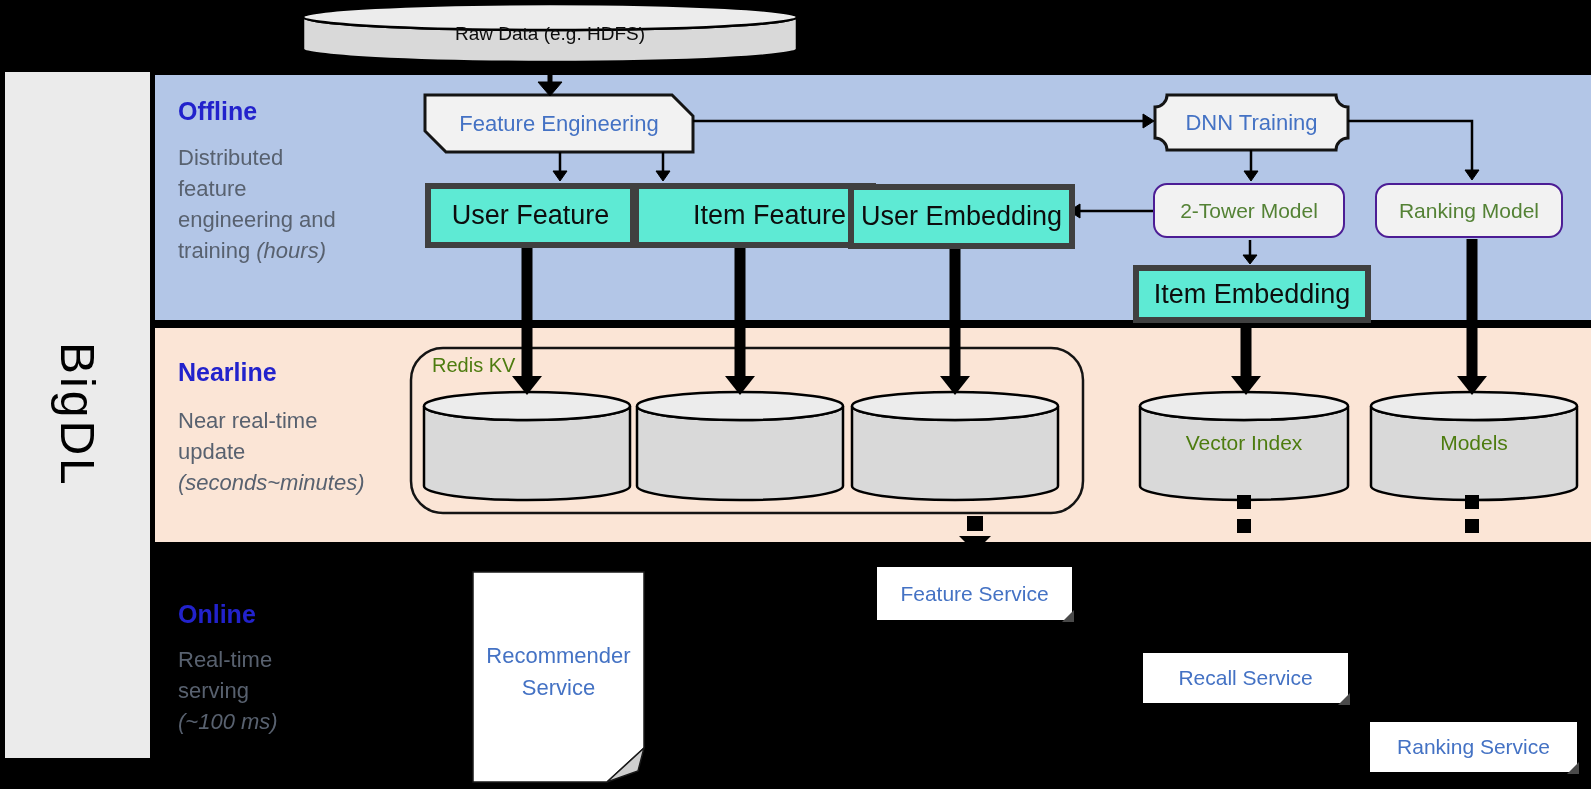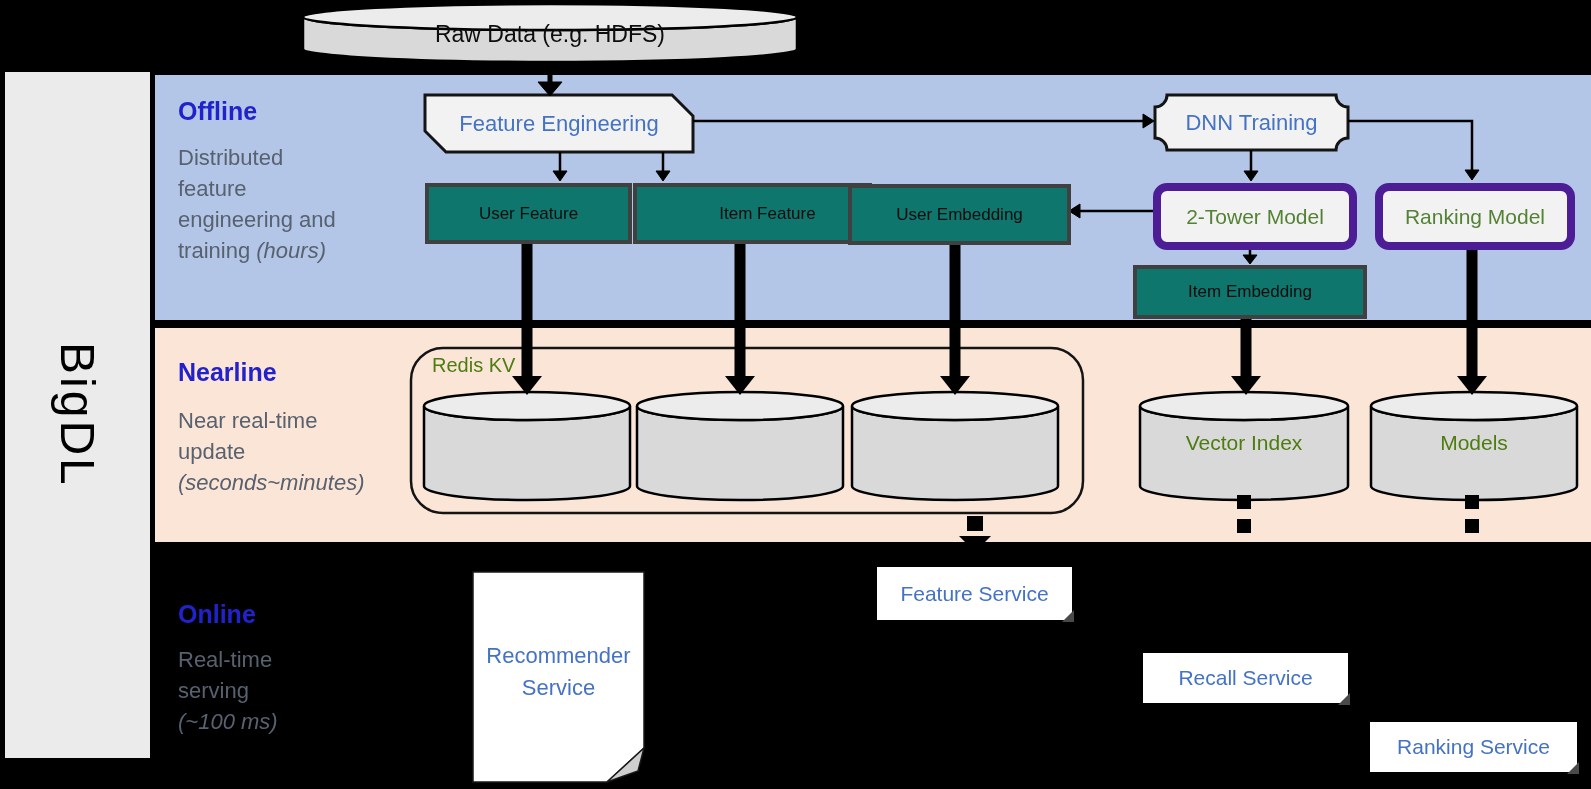--- a/index.html
+++ b/index.html
@@ -11,22 +11,22 @@
              display:flex;align-items:center;justify-content:center;}
   .bigdl-bar span{writing-mode:vertical-rl;font-size:48px;color:#000;letter-spacing:3px;}
   
   .band{left:155px;width:1436px;z-index:1;}
   .band.offline{top:75px;height:245px;background:#b3c6e7;}
   .band.nearline{top:328px;height:214px;background:#fbe5d6;}
   
   svg.overlay{position:absolute;left:0;top:0;z-index:2;pointer-events:none;}
   
   .node{z-index:3;display:flex;align-items:center;justify-content:center;text-align:center;}
-  .gray-box{background:#0f766e;border:4px solid #404040;color:#0d0d0d;font-size:17px;}
-  .round-box{background:#f2f2f2;border:8px solid #4c1d95;border-radius:14px;color:#548235;font-size:21px;}
+  .gray-box{background:#5eead4;border:6px solid #404040;color:#0d0d0d;font-size:27px;}
+  .round-box{background:#f2f2f2;border:2px solid #4c1d95;border-radius:14px;color:#548235;font-size:21px;}
   .shape-label{background:transparent;border:none;}
   .blue-text{color:#4472c4;}
   .brown-text{color:#4d7c0f;}
   .svc-box{background:#fff;color:#4472c4;font-size:21px;position:absolute;z-index:3;
            display:flex;align-items:center;justify-content:center;}
   .svc-box:after{content:"";position:absolute;right:-2px;bottom:-2px;width:0;height:0;
                  border-bottom:12px solid #4a4a4a;border-left:12px solid transparent;}
   
   .sec-title{font-size:25px;font-weight:bold;color:#2222cc;z-index:3;}
   .sec-desc{font-size:22px;color:#58616f;line-height:31px;z-index:3;}
@@ -151,21 +151,21 @@
           <rect x="1465" y="519" width="14" height="14"></rect>
       </g>
     </g>
 
     <g>
       <path d="M473 572 H644 V748 L607 782 H473 Z" fill="#fff" stroke="#1a1a1a" stroke-width="1.5"></path>
       <path d="M644 748 L607 782 L638 771 Z" fill="#cfcfcf" stroke="#1a1a1a" stroke-width="1.5"></path>
     </g>
   </svg>
 
-  <div class="abs node shape-label" style="left:303px;top:17px;width:494px;height:34px;font-size:23px;color:#0d0d0d;">Raw Data (e.g. HDFS)</div>
+  <div class="abs node shape-label" style="left:303px;top:17px;width:494px;height:34px;font-size:19px;color:#0d0d0d;">Raw Data (e.g. HDFS)</div>
 
   <div class="abs sec-title" style="left:178px;top:97px;">Offline</div>
   <div class="abs sec-desc" style="left:178px;top:142px;width:240px;">
     <div>Distributed</div>
     <div>feature</div>
     <div>engineering and</div>
     <div><span>training </span><span class="it">(hours)</span></div>
   </div>
 
   <div class="abs node shape-label blue-text" style="left:425px;top:95px;width:268px;height:57px;font-size:22px;">Feature Engineering</div>

